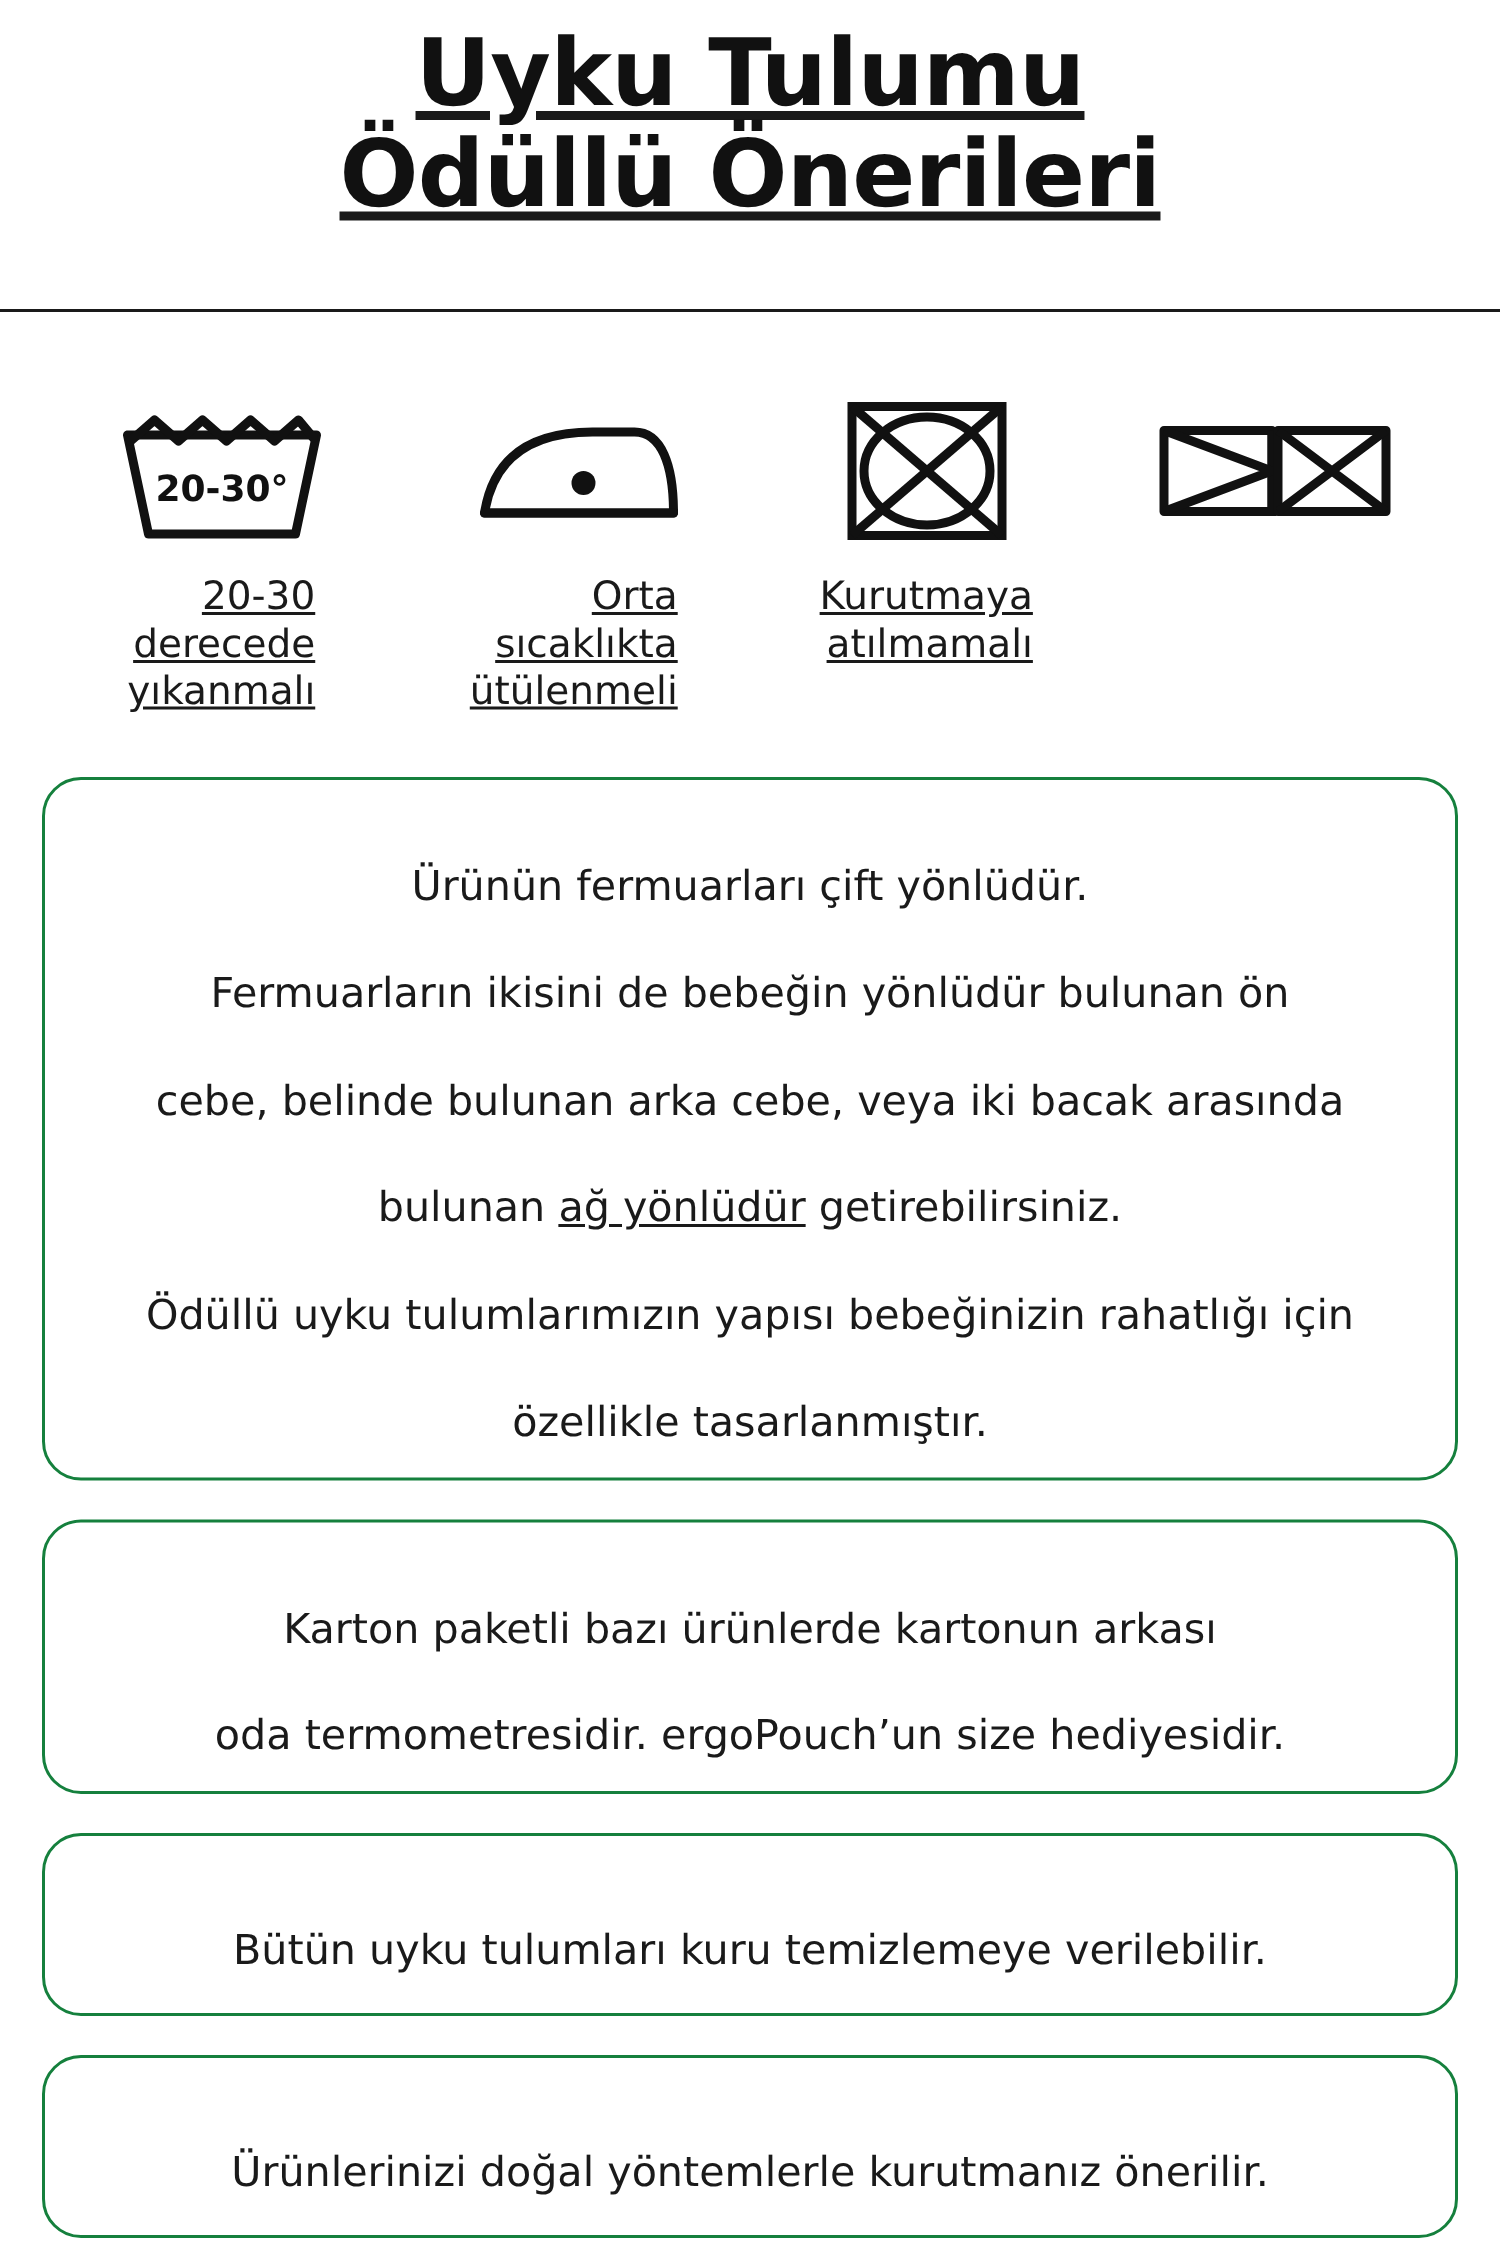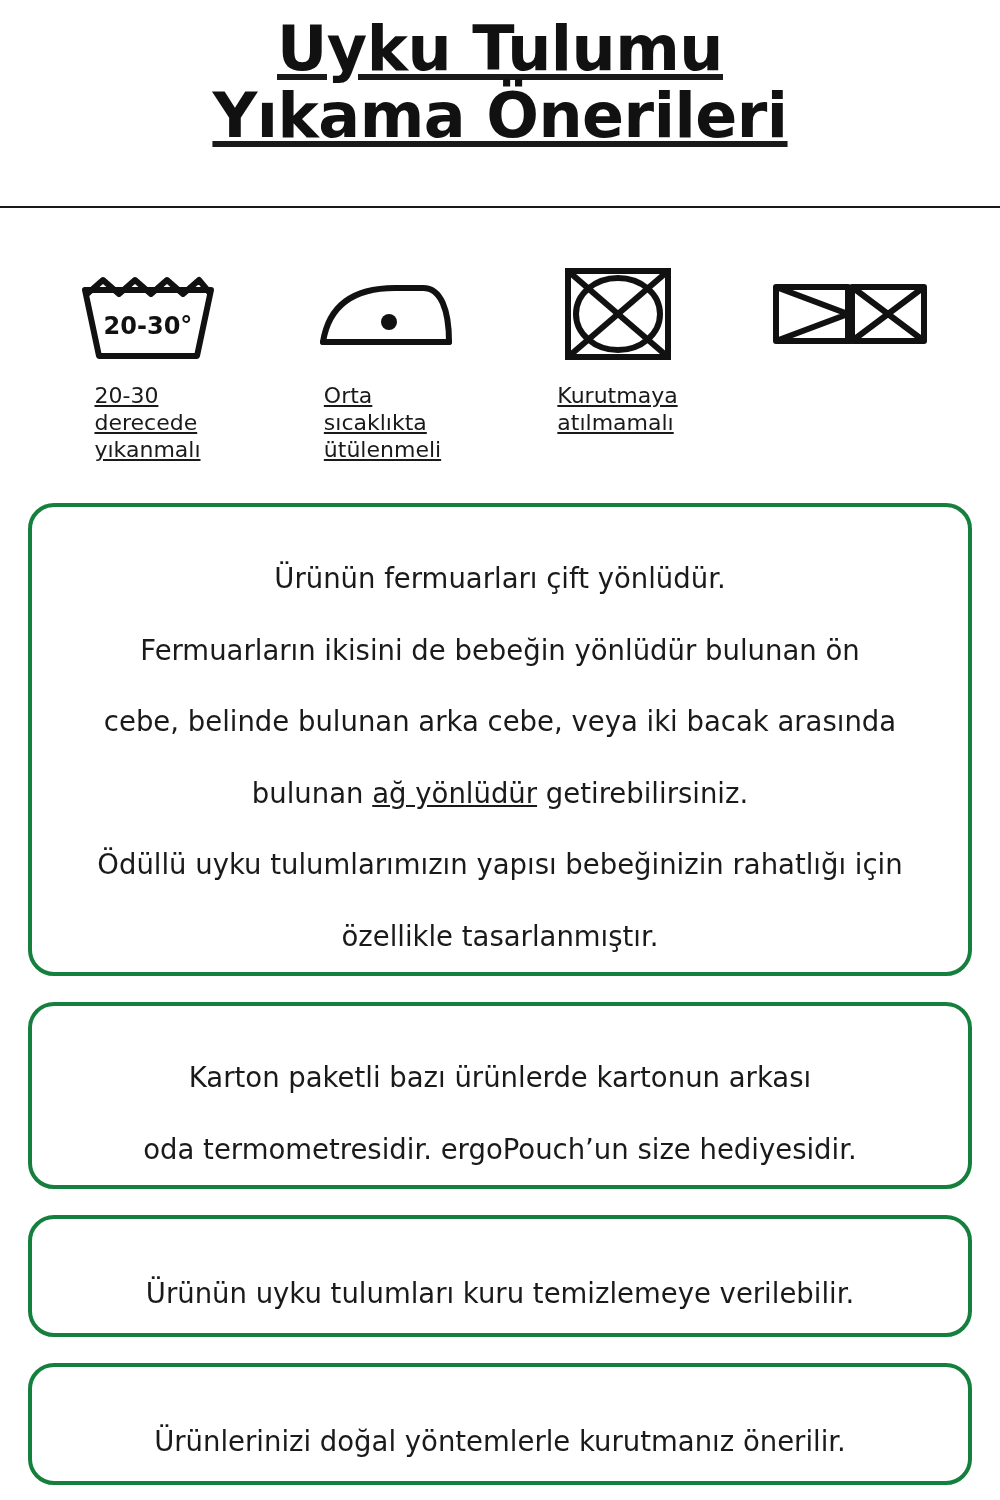--- a/index.html
+++ b/index.html
@@ -51,38 +51,38 @@
     align-items: center;
   }
   .symbol-art {
     height: 105px;
     display: flex;
     align-items: center;
     justify-content: center;
   }
   .symbol-caption {
     margin-top: 16px;
-    text-align: left;
-    font-size: 22px;
+    text-align: right;
+    font-size: 26px;
     line-height: 1.22;
     color: #1a1a1a;
     white-space: pre-line;
   }
 
   
   .cards {
     margin-top: 40px;
     padding: 0 28px;
     box-sizing: border-box;
     display: flex;
     flex-direction: column;
     gap: 26px;
   }
   .card {
-    border: 4px solid #15803d;
+    border: 2px solid #15803d;
     border-radius: 26px;
     box-sizing: border-box;
     display: flex;
     align-items: center;
     justify-content: center;
     padding: 18px 26px;
   }
   .card-text {
     text-align: center;
     font-size: 27.5px;
@@ -95,21 +95,21 @@
   .card-3 { min-height: 122px; }
   .card-4 { min-height: 122px; }
 
   .underline { text-decoration: underline; }
 </style>
 </head>
 <body>
 
 <div class="header">
   <div class="title-line">Uyku Tulumu</div>
-  <div class="title-line">Yıkama Önerileri</div>
+  <div class="title-line">Ödüllü Önerileri</div>
   <hr class="header-rule">
 </div>
 
 <div class="symbols">
 
   <div class="symbol-cell">
     <div class="symbol-art">
       <svg width="150" height="100" viewBox="0 0 150 100" aria-hidden="true">
         <path d="M12 26 L138 26 L124 92 L26 92 Z" fill="none" stroke="#111" stroke-width="6" stroke-linejoin="round"></path>
         <polyline points="14,30 30,16 46,30 62,16 78,30 94,16 110,30 126,16 136,28" fill="none" stroke="#111" stroke-width="6" stroke-linejoin="round" stroke-linecap="round"></polyline>
@@ -176,21 +176,21 @@
 
   <div class="card card-2">
     <div class="card-text">
       <span>Karton paketli bazı ürünlerde kartonun arkası</span><br>
       <span>oda termometresidir. ergoPouch’un size hediyesidir.</span>
     </div>
   </div>
 
   <div class="card card-3">
     <div class="card-text">
-      <span>Ürünün uyku tulumları kuru temizlemeye verilebilir.</span>
+      <span>Bütün uyku tulumları kuru temizlemeye verilebilir.</span>
     </div>
   </div>
 
   <div class="card card-4">
     <div class="card-text">
       <span>Ürünlerinizi doğal yöntemlerle kurutmanız önerilir.</span>
     </div>
   </div>
 
 </div>

